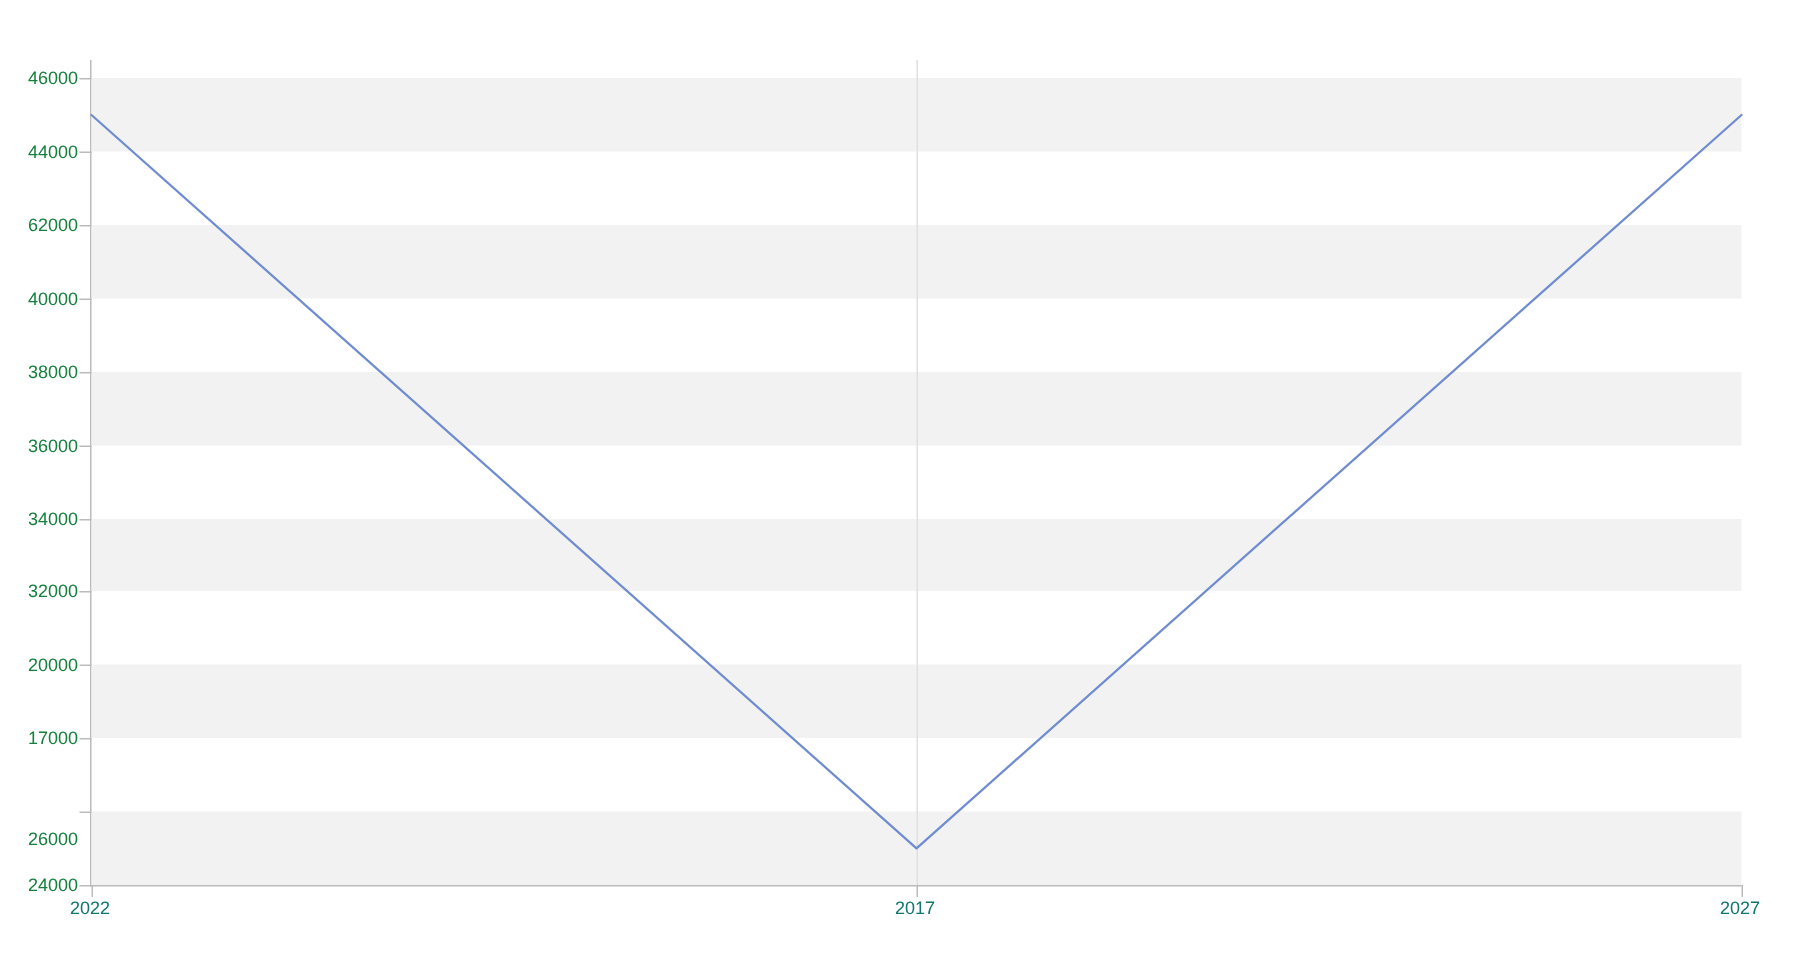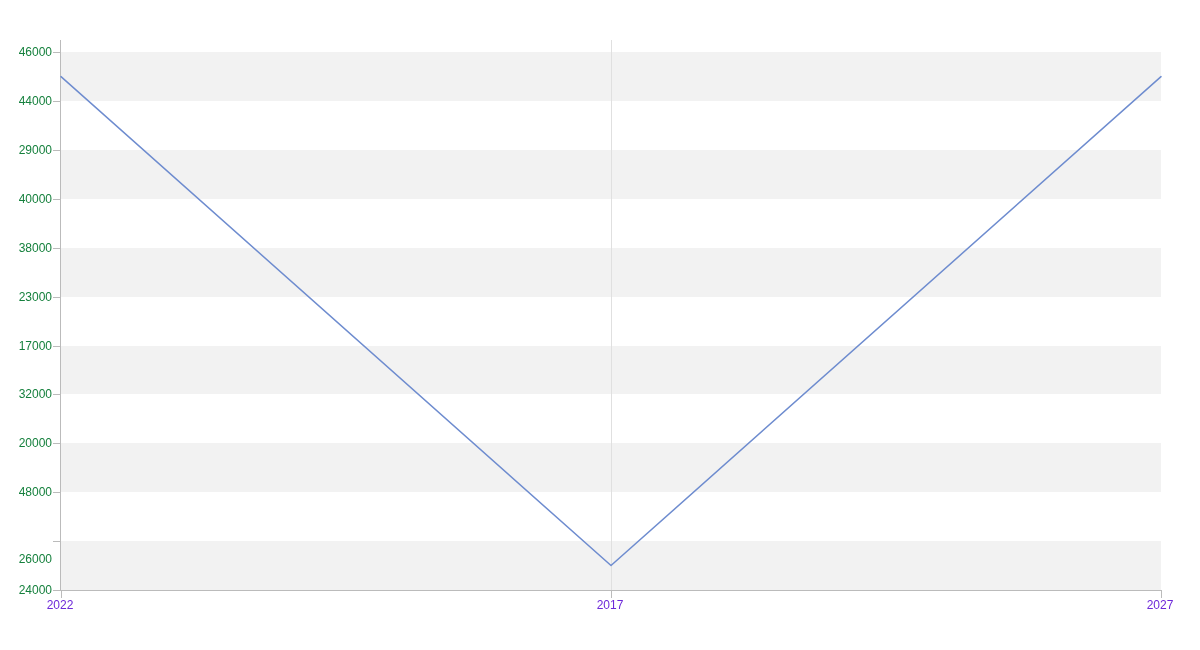--- a/index.html
+++ b/index.html
@@ -64,21 +64,21 @@
     bottom: -8px;
     width: 0;
     height: 8px;
     border-left: 1px solid #bbbbbb;
   }
   .x-label {
     position: absolute;
     top: 598px;
     transform: translateX(-50%);
     font-size: 12px;
-    color: #6d28d9;
+    color: #0f766e;
     white-space: nowrap;
   }
   .vgrid {
     position: absolute;
     top: 0;
     bottom: 0;
     width: 0;
     border-left: 1px solid #e0e0e0;
   }
   svg.line {
@@ -97,28 +97,28 @@
     stroke-linecap: round;
   }
 </style>
 </head>
 <body>
 
 <div class="chart">
 
   <div class="y-label" style="top:590px">24000</div>
   <div class="y-label" style="top:559px">26000</div>
-  <div class="y-label" style="top:492.22px">48000</div>
+  <div class="y-label" style="top:492.22px">17000</div>
   <div class="y-label" style="top:443.33px">20000</div>
   <div class="y-label" style="top:394.44px">32000</div>
-  <div class="y-label" style="top:345.56px">17000</div>
-  <div class="y-label" style="top:296.67px">23000</div>
+  <div class="y-label" style="top:345.56px">34000</div>
+  <div class="y-label" style="top:296.67px">36000</div>
   <div class="y-label" style="top:247.78px">38000</div>
   <div class="y-label" style="top:198.89px">40000</div>
-  <div class="y-label" style="top:150.00px">29000</div>
+  <div class="y-label" style="top:150.00px">62000</div>
   <div class="y-label" style="top:101.11px">44000</div>
   <div class="y-label" style="top:52.22px">46000</div>
 
   <div class="x-label" style="left:60px">2022</div>
   <div class="x-label" style="left:610px">2017</div>
   <div class="x-label" style="left:1160px">2027</div>
 
   <div class="plot">
 
     <div class="band" style="top:501.11px;height:48.89px"></div>

